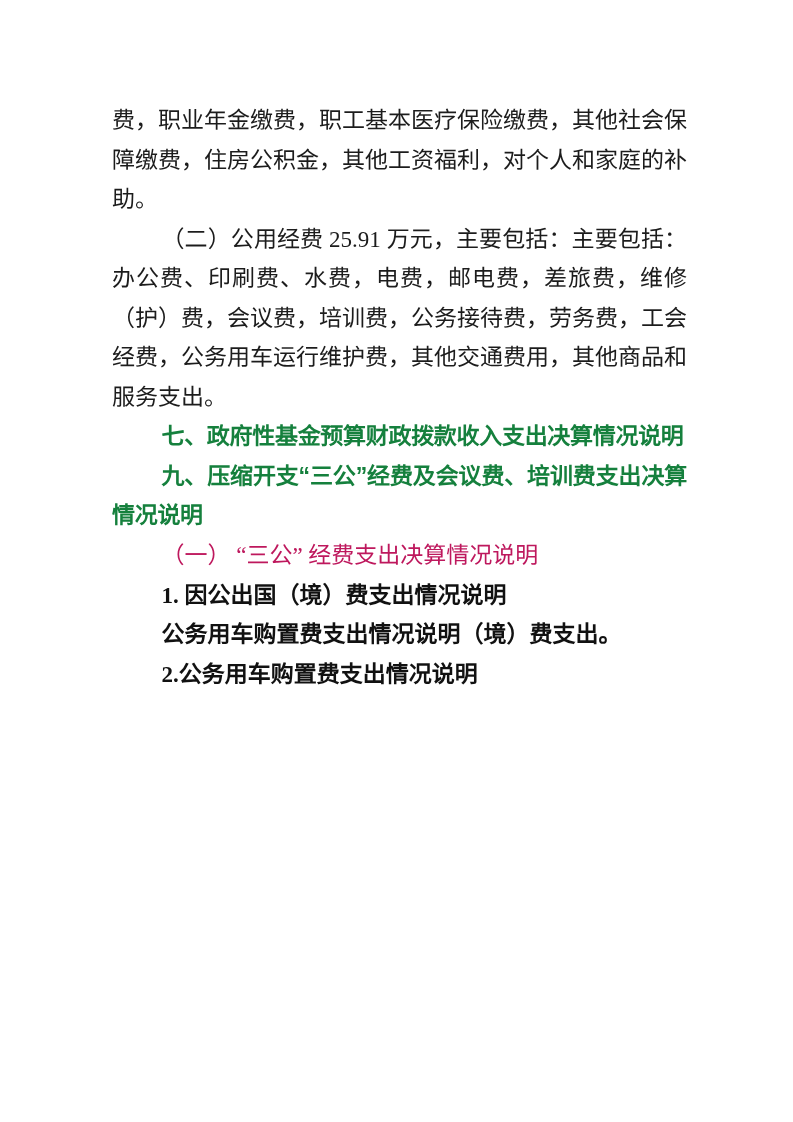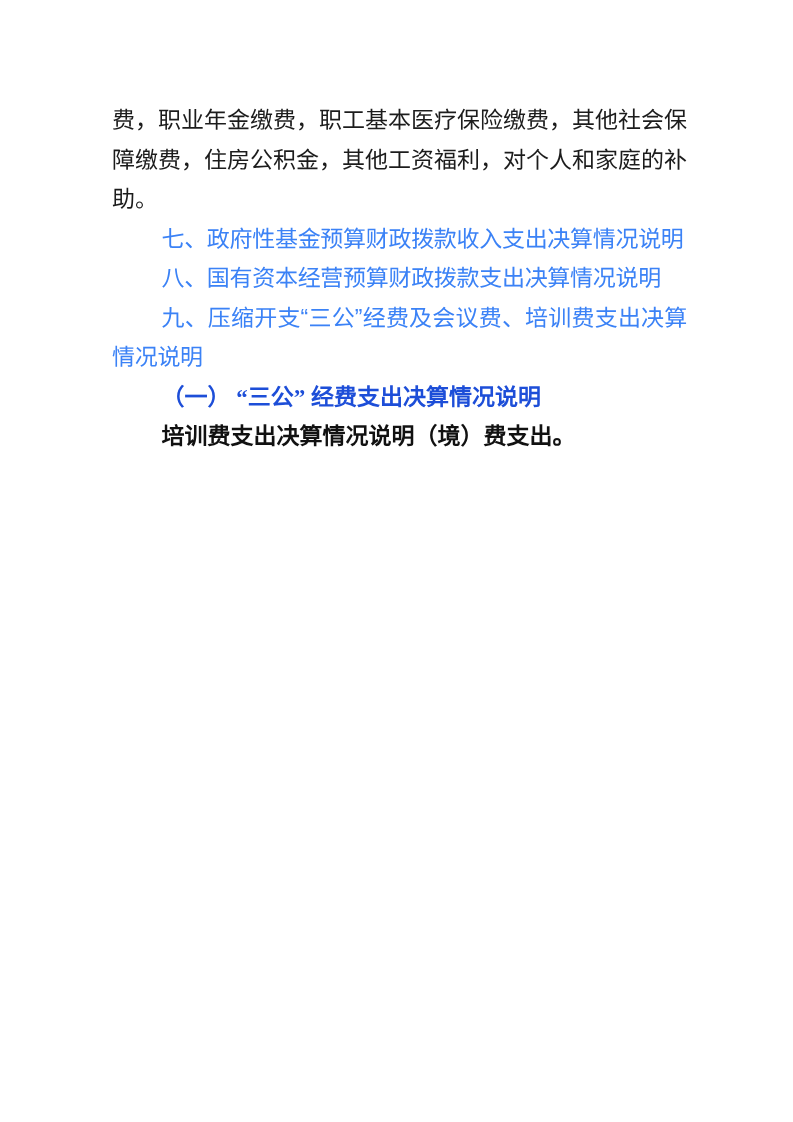--- a/index.html
+++ b/index.html
@@ -28,53 +28,55 @@
     text-align: justify;
     text-align-last: left;
     font-family: "Liberation Serif", "DejaVu Serif", serif;
     word-break: break-all;
   }
   .indent {
     text-indent: 2.15em;
   }
   .heading {
     font-family: "Liberation Sans", "DejaVu Sans", sans-serif;
-    font-weight: 400;
-    color: #3b82f6;
+    font-weight: 700;
+    color: #15803d;
     letter-spacing: -0.3px;
   }
   .kai {
     font-family: "Liberation Serif", "DejaVu Serif", serif;
-    font-weight: 700;
-    color: #1d4ed8;
+    font-weight: 400;
+    color: #be185d;
   }
   .kai-bold {
     font-family: "Liberation Serif", "DejaVu Serif", serif;
     font-weight: 700;
     color: #111111;
   }
 </style>
 </head>
 <body>
 
 <div class="page">
   <div class="content">
 
     <p class="body">费，职业年金缴费，职工基本医疗保险缴费，其他社会保障缴费，住房公积金，其他工资福利，对个人和家庭的补助。</p>
 
+    <p class="body indent">（二）公用经费 25.91 万元，主要包括：主要包括：办公费、印刷费、水费，电费，邮电费，差旅费，维修（护）费，会议费，培训费，公务接待费，劳务费，工会经费，公务用车运行维护费，其他交通费用，其他商品和服务支出。</p>
 
     <p class="heading indent">七、政府性基金预算财政拨款收入支出决算情况说明</p>
 
 
-    <p class="heading indent">八、国有资本经营预算财政拨款支出决算情况说明</p>
 
 
     <p class="heading indent">九、压缩开支“三公”经费及会议费、培训费支出决算情况说明</p>
 
     <p class="kai indent">（一） “三公” 经费支出决算情况说明</p>
 
 
+    <p class="kai-bold indent">1. 因公出国（境）费支出情况说明</p>
 
-    <p class="kai-bold indent">培训费支出决算情况说明（境）费支出。</p>
+    <p class="kai-bold indent">公务用车购置费支出情况说明（境）费支出。</p>
 
+    <p class="kai-bold indent">2.公务用车购置费支出情况说明</p>
 
   </div>
 </div>
 
 </body></html>

